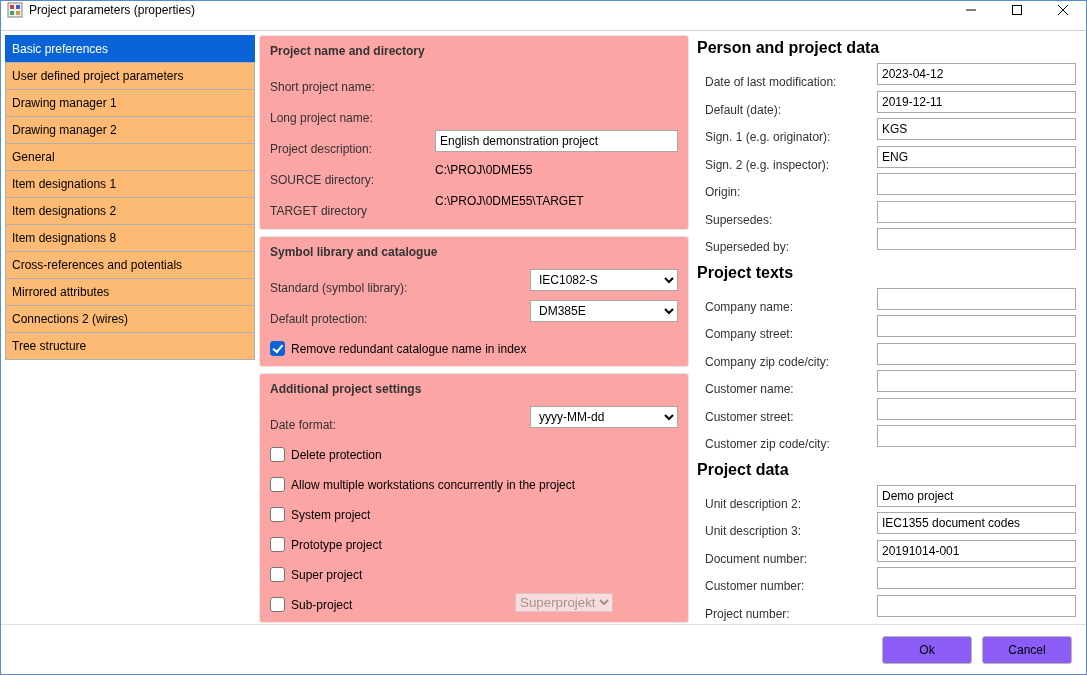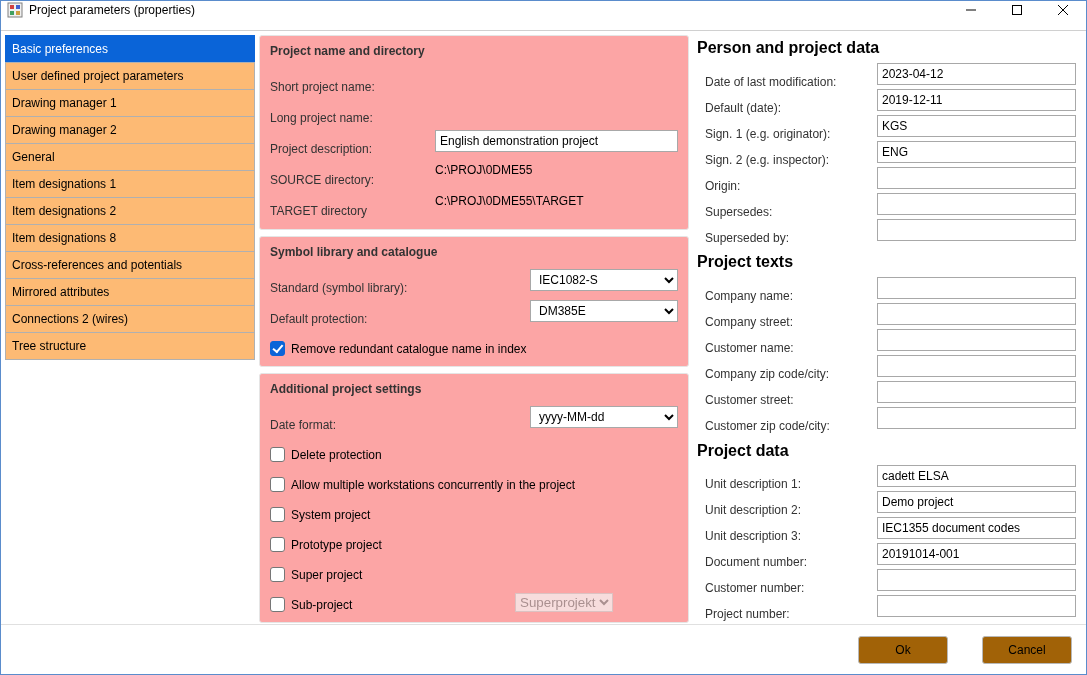--- a/index.html
+++ b/index.html
@@ -35,21 +35,21 @@
   .row .val { flex:1; height:22px; border:1px solid #a8a8a8; background:#fff; padding:2px 4px; font-family:inherit; font-size:12px; }
   .row .val.static { border:none; background:transparent; padding:2px 0; }
   .row select.val { appearance:auto; }
 
   .chk-row { display:flex; align-items:flex-end; gap:6px; min-height:22px; margin-top:8px; }
   .chk { width:15px; height:15px; border:1px solid #767676; border-radius:3px; background:#fff; display:inline-flex; align-items:center; justify-content:center; flex-shrink:0; }
   .chk.checked { background:#0a64d8; border-color:#0a64d8; }
   .chk.checked::after { content:""; width:4px; height:8px; border:solid #fff; border-width:0 2px 2px 0; transform: rotate(40deg) translate(-1px,-1px); }
 
   .footer { height:50px; border-top:1px solid #e0e0e0; display:flex; justify-content:flex-end; align-items:center; gap:10px; padding:0 14px; }
-  .btn { width:90px; height:28px; border:1px solid #b8b8b8; border-radius:3px; background:#a16207; display:flex; align-items:center; justify-content:center; font-size:12px;margin-left:24px; }
+  .btn { width:90px; height:28px; border:1px solid #b8b8b8; border-radius:3px; background:#8b5cf6; display:flex; align-items:center; justify-content:center; font-size:12px; }
 
   select[disabled] { color:#888; background:#f5f5f5; }
 </style>
 </head>
 <body>
 
 <div class="window">
 
   <div class="titlebar">
     <span class="app-icon">
@@ -219,41 +219,37 @@
         <div class="rgroup-title" style="margin-top:10px">Project texts</div>
         <div class="row">
           <span class="lbl">Company name:</span>
           <input class="val" value="" style="">
         </div>
         <div class="row">
           <span class="lbl">Company street:</span>
           <input class="val" value="" style="">
         </div>
         <div class="row">
+          <span class="lbl">Company zip code/city:</span>
+          <input class="val" value="" style="">
+        </div>
+        <div class="row">
           <span class="lbl">Customer name:</span>
           <input class="val" value="" style="">
         </div>
         <div class="row">
-          <span class="lbl">Company zip code/city:</span>
-          <input class="val" value="" style="">
-        </div>
-        <div class="row">
           <span class="lbl">Customer street:</span>
           <input class="val" value="" style="">
         </div>
         <div class="row">
           <span class="lbl">Customer zip code/city:</span>
           <input class="val" value="" style="">
         </div>
 
         <div class="rgroup-title" style="margin-top:10px">Project data</div>
-        <div class="row">
-          <span class="lbl">Unit description 1:</span>
-          <input class="val" value="cadett ELSA" style="">
-        </div>
         <div class="row">
           <span class="lbl">Unit description 2:</span>
           <input class="val" value="Demo project" style="">
         </div>
         <div class="row">
           <span class="lbl">Unit description 3:</span>
           <input class="val" value="IEC1355 document codes" style="">
         </div>
         <div class="row">
           <span class="lbl">Document number:</span>

